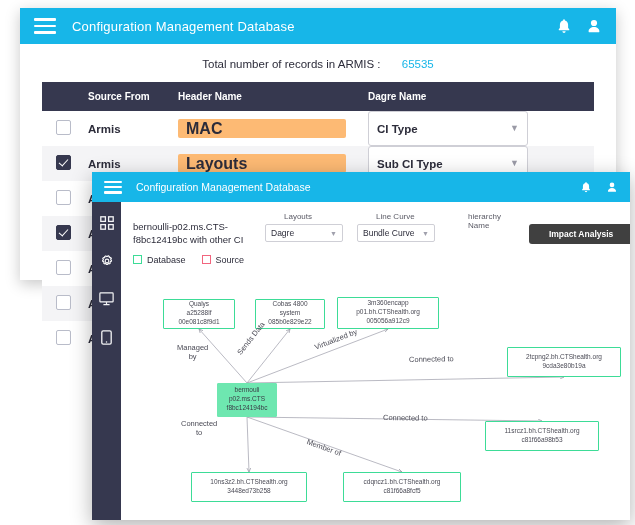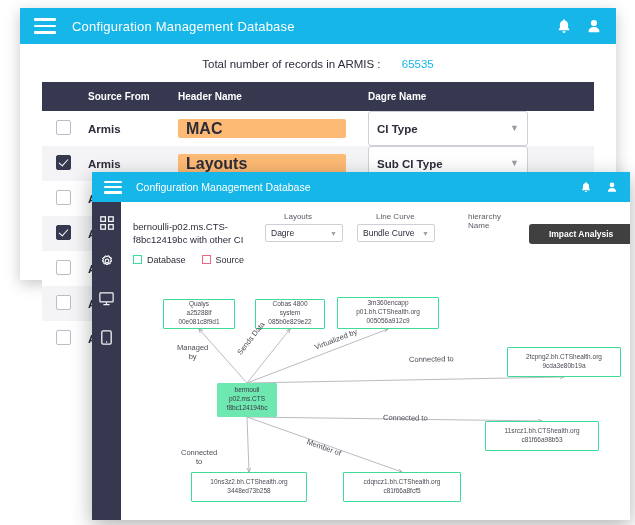--- a/index.html
+++ b/index.html
@@ -630,20 +630,20 @@
 3448ed73b258</div>
             <div class="node" style="left: 222px; top: 207px; width: 118px; height: 30px;">cdqncz1.bh.CTShealth.org
 c81f66a8fcf5</div>
             <div class="edge-label" style="left: 56px; top: 78px;">Managed
 by</div>
             <div class="edge-label" style="left: 118px; top: 84px; transform: rotate(-51.5deg); transform-origin: left center;">Sends Data</div>
             <div class="edge-label" style="left: 194px; top: 78px; transform: rotate(-21deg); transform-origin: left center;">Virtualized by</div>
             <div class="edge-label" style="left: 288px; top: 90px; transform: rotate(-1.1deg); transform-origin: left center;">Connected to</div>
             <div class="edge-label" style="left: 262px; top: 148px; transform: rotate(0.8deg); transform-origin: left center;">Connected to</div>
             <div class="edge-label" style="left: 186px; top: 172px; transform: rotate(19.5deg); transform-origin: left center;">Member of</div>
-            <div class="edge-label" style="left: 60px; top: 183px;">Connected
+            <div class="edge-label" style="left: 60px; top: 154px;">Connected
 to</div>
           </div>
 
       </div>
     </div>
   </div>
 </div>
 
 </body></html>

